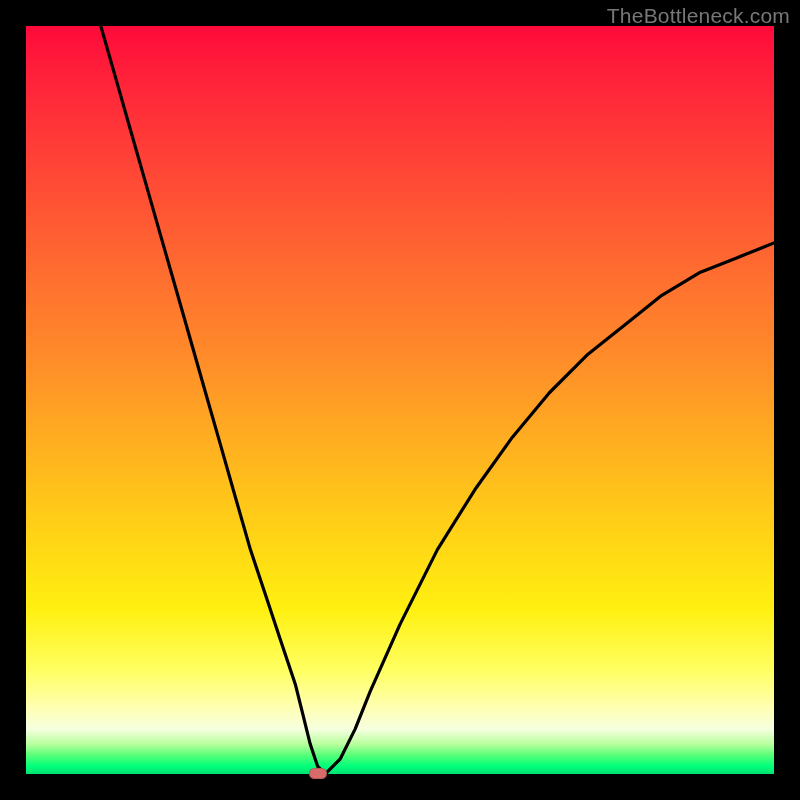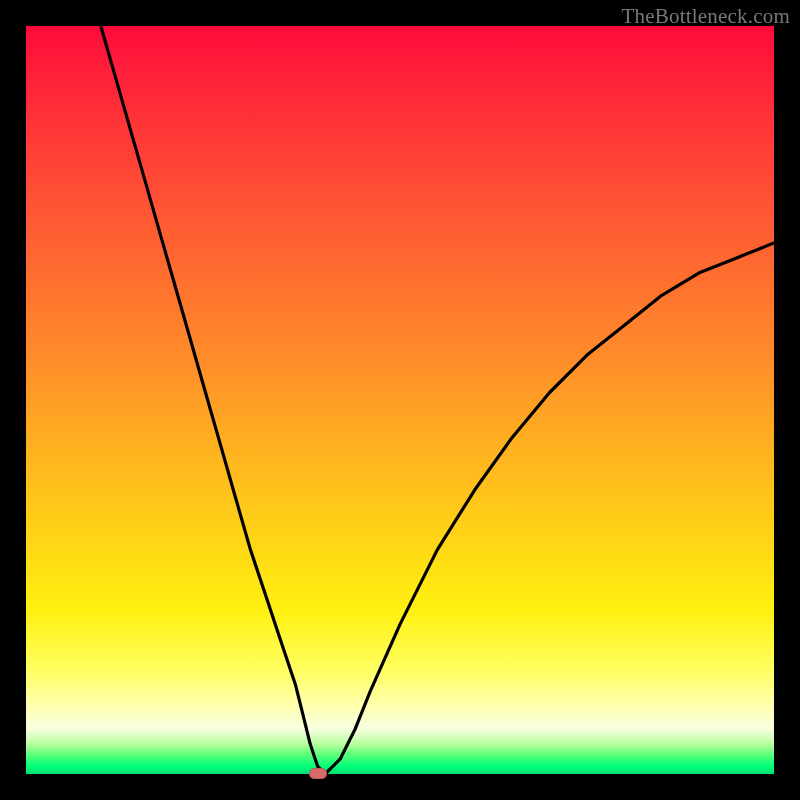--- a/index.html
+++ b/index.html
@@ -9,21 +9,20 @@
     height: 800px;
     background: #000;
     overflow: hidden;
     font-family: Arial, Helvetica, sans-serif;
   }
   .frame {
     position: relative;
     width: 800px;
     height: 800px;
     background: #000;
-    font-family: Liberation Serif, serif;
   }
   .plot-area {
     position: absolute;
     left: 26px;
     top: 26px;
     width: 748px;
     height: 748px;
     
     background: linear-gradient(
       to bottom,

